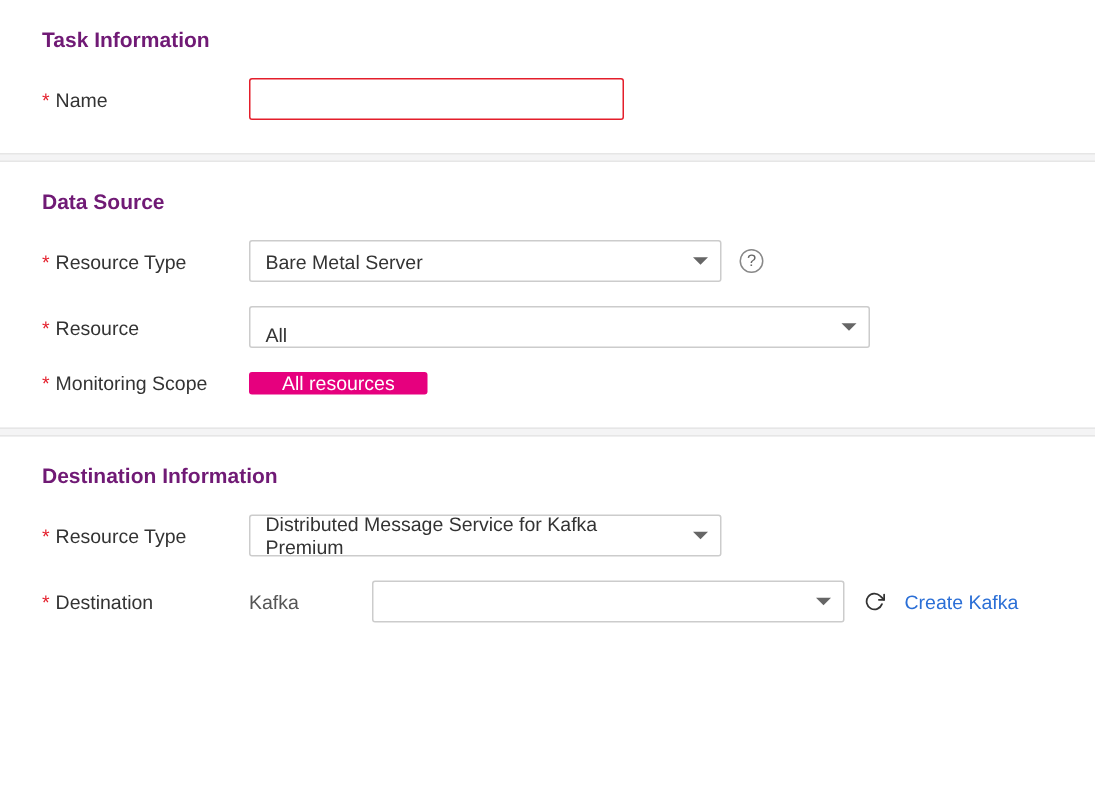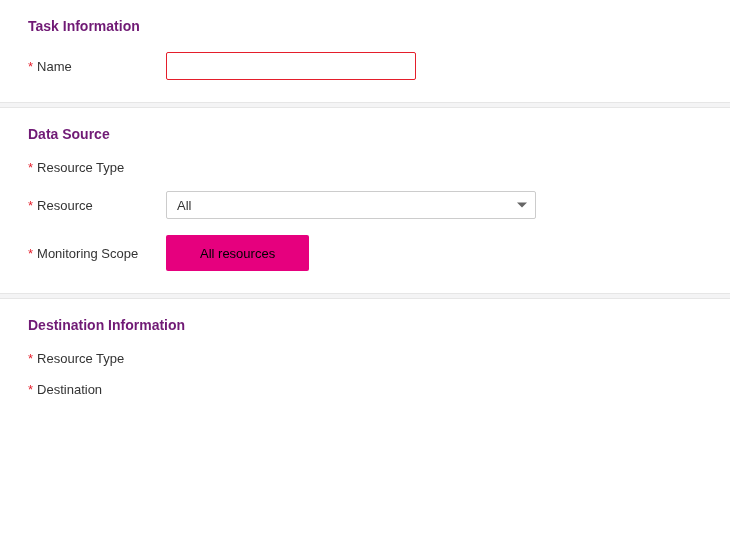--- a/index.html
+++ b/index.html
@@ -72,37 +72,37 @@
     position: absolute;
     right: 8px;
     top: 50%;
     transform: translateY(-50%);
     width: 0; height: 0;
     border-left: 5px solid transparent;
     border-right: 5px solid transparent;
     border-top: 5px solid #666;
   }
   .select.w-315 { width: 315px; }
-  .select.w-370 { width: 370px; }
+  .select.w-370 { width: 414px; align-items: flex-end; }
   .help-icon {
     width: 16px; height: 16px;
     border: 1px solid #888;
     border-radius: 50%;
     display: inline-flex;
     align-items: center;
     justify-content: center;
     font-size: 11px;
     color: #666;
     cursor: pointer;
   }
   .btn-primary {
-    height: 36px;
-    padding: 0 34px;
+    height: 15px;
+    padding: 0 22px;
     background: #e6007e;
-    color: #000000;
+    color: #ffffff;
     border: none;
     border-radius: 2px;
     font-size: 13px;
     cursor: pointer;
     display: inline-flex;
     align-items: center;
   }
   .divider {
     height: 6px;
     background: #f4f4f5;
@@ -150,20 +150,27 @@
 <div class="divider"></div>
 
 <div class="section">
   <div class="section-title">Data Source</div>
 
   <div class="row">
     <div class="label-col">
       <span class="req">*</span>
       <span>Resource Type</span>
     </div>
+    <div class="field-col">
+      <div class="select w-315">
+        <span>Bare Metal Server</span>
+        <span class="caret"></span>
+      </div>
+      <span class="help-icon">?</span>
+    </div>
   </div>
 
   <div class="row">
     <div class="label-col">
       <span class="req">*</span>
       <span>Resource</span>
     </div>
     <div class="field-col">
       <div class="select w-370">
         <span>All</span>
@@ -186,22 +193,42 @@
 <div class="divider"></div>
 
 <div class="section">
   <div class="section-title">Destination Information</div>
 
   <div class="row">
     <div class="label-col">
       <span class="req">*</span>
       <span>Resource Type</span>
     </div>
+    <div class="field-col">
+      <div class="select w-315">
+        <span>Distributed Message Service for Kafka Premium</span>
+        <span class="caret"></span>
+      </div>
+    </div>
   </div>
 
   <div class="row">
     <div class="label-col">
       <span class="req">*</span>
       <span>Destination</span>
     </div>
+    <div class="field-col">
+      <span class="sub-label">Kafka</span>
+      <div class="select w-315">
+        <span></span>
+        <span class="caret"></span>
+      </div>
+      <span class="refresh-icon">
+        <svg width="14" height="14" viewBox="0 0 24 24" fill="none" stroke="currentColor" stroke-width="2" stroke-linecap="round" stroke-linejoin="round">
+            <polyline points="23 4 23 10 17 10"></polyline>
+            <path d="M20.49 15a9 9 0 1 1-2.12-9.36L23 10"></path>
+          </svg>
+      </span>
+      <a class="link">Create Kafka</a>
+    </div>
   </div>
 
 </div>
 
 </body></html>

